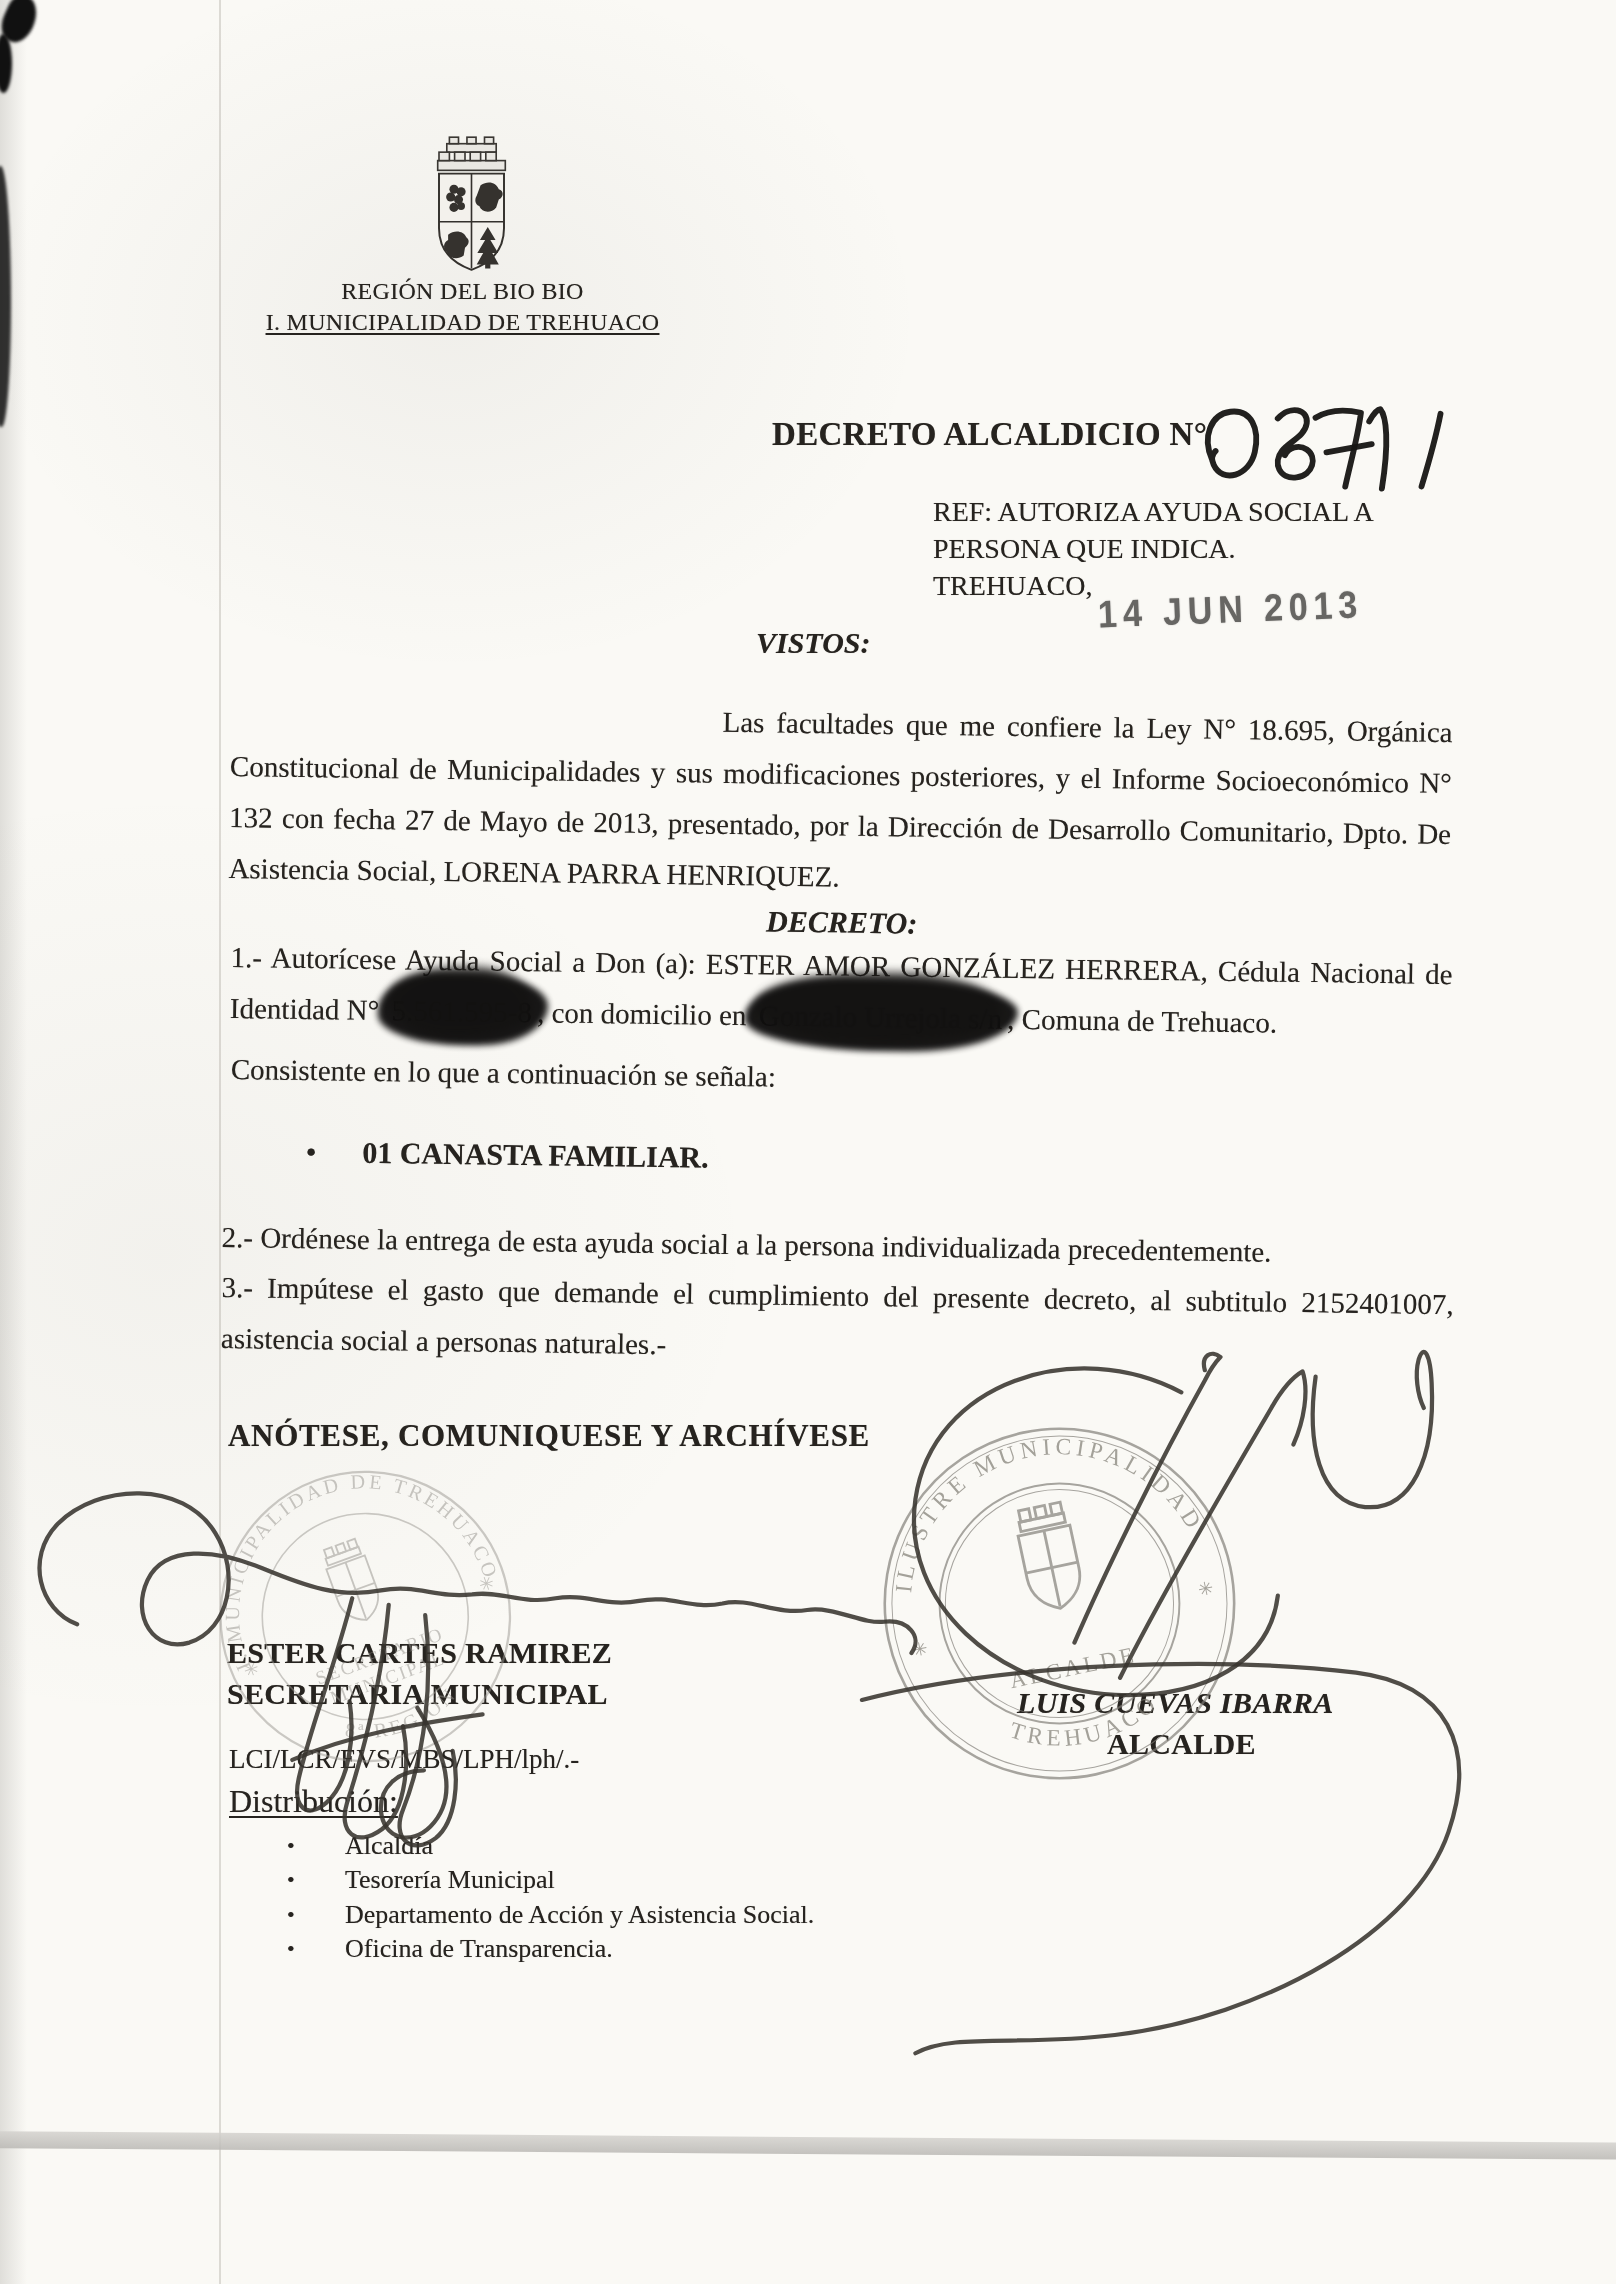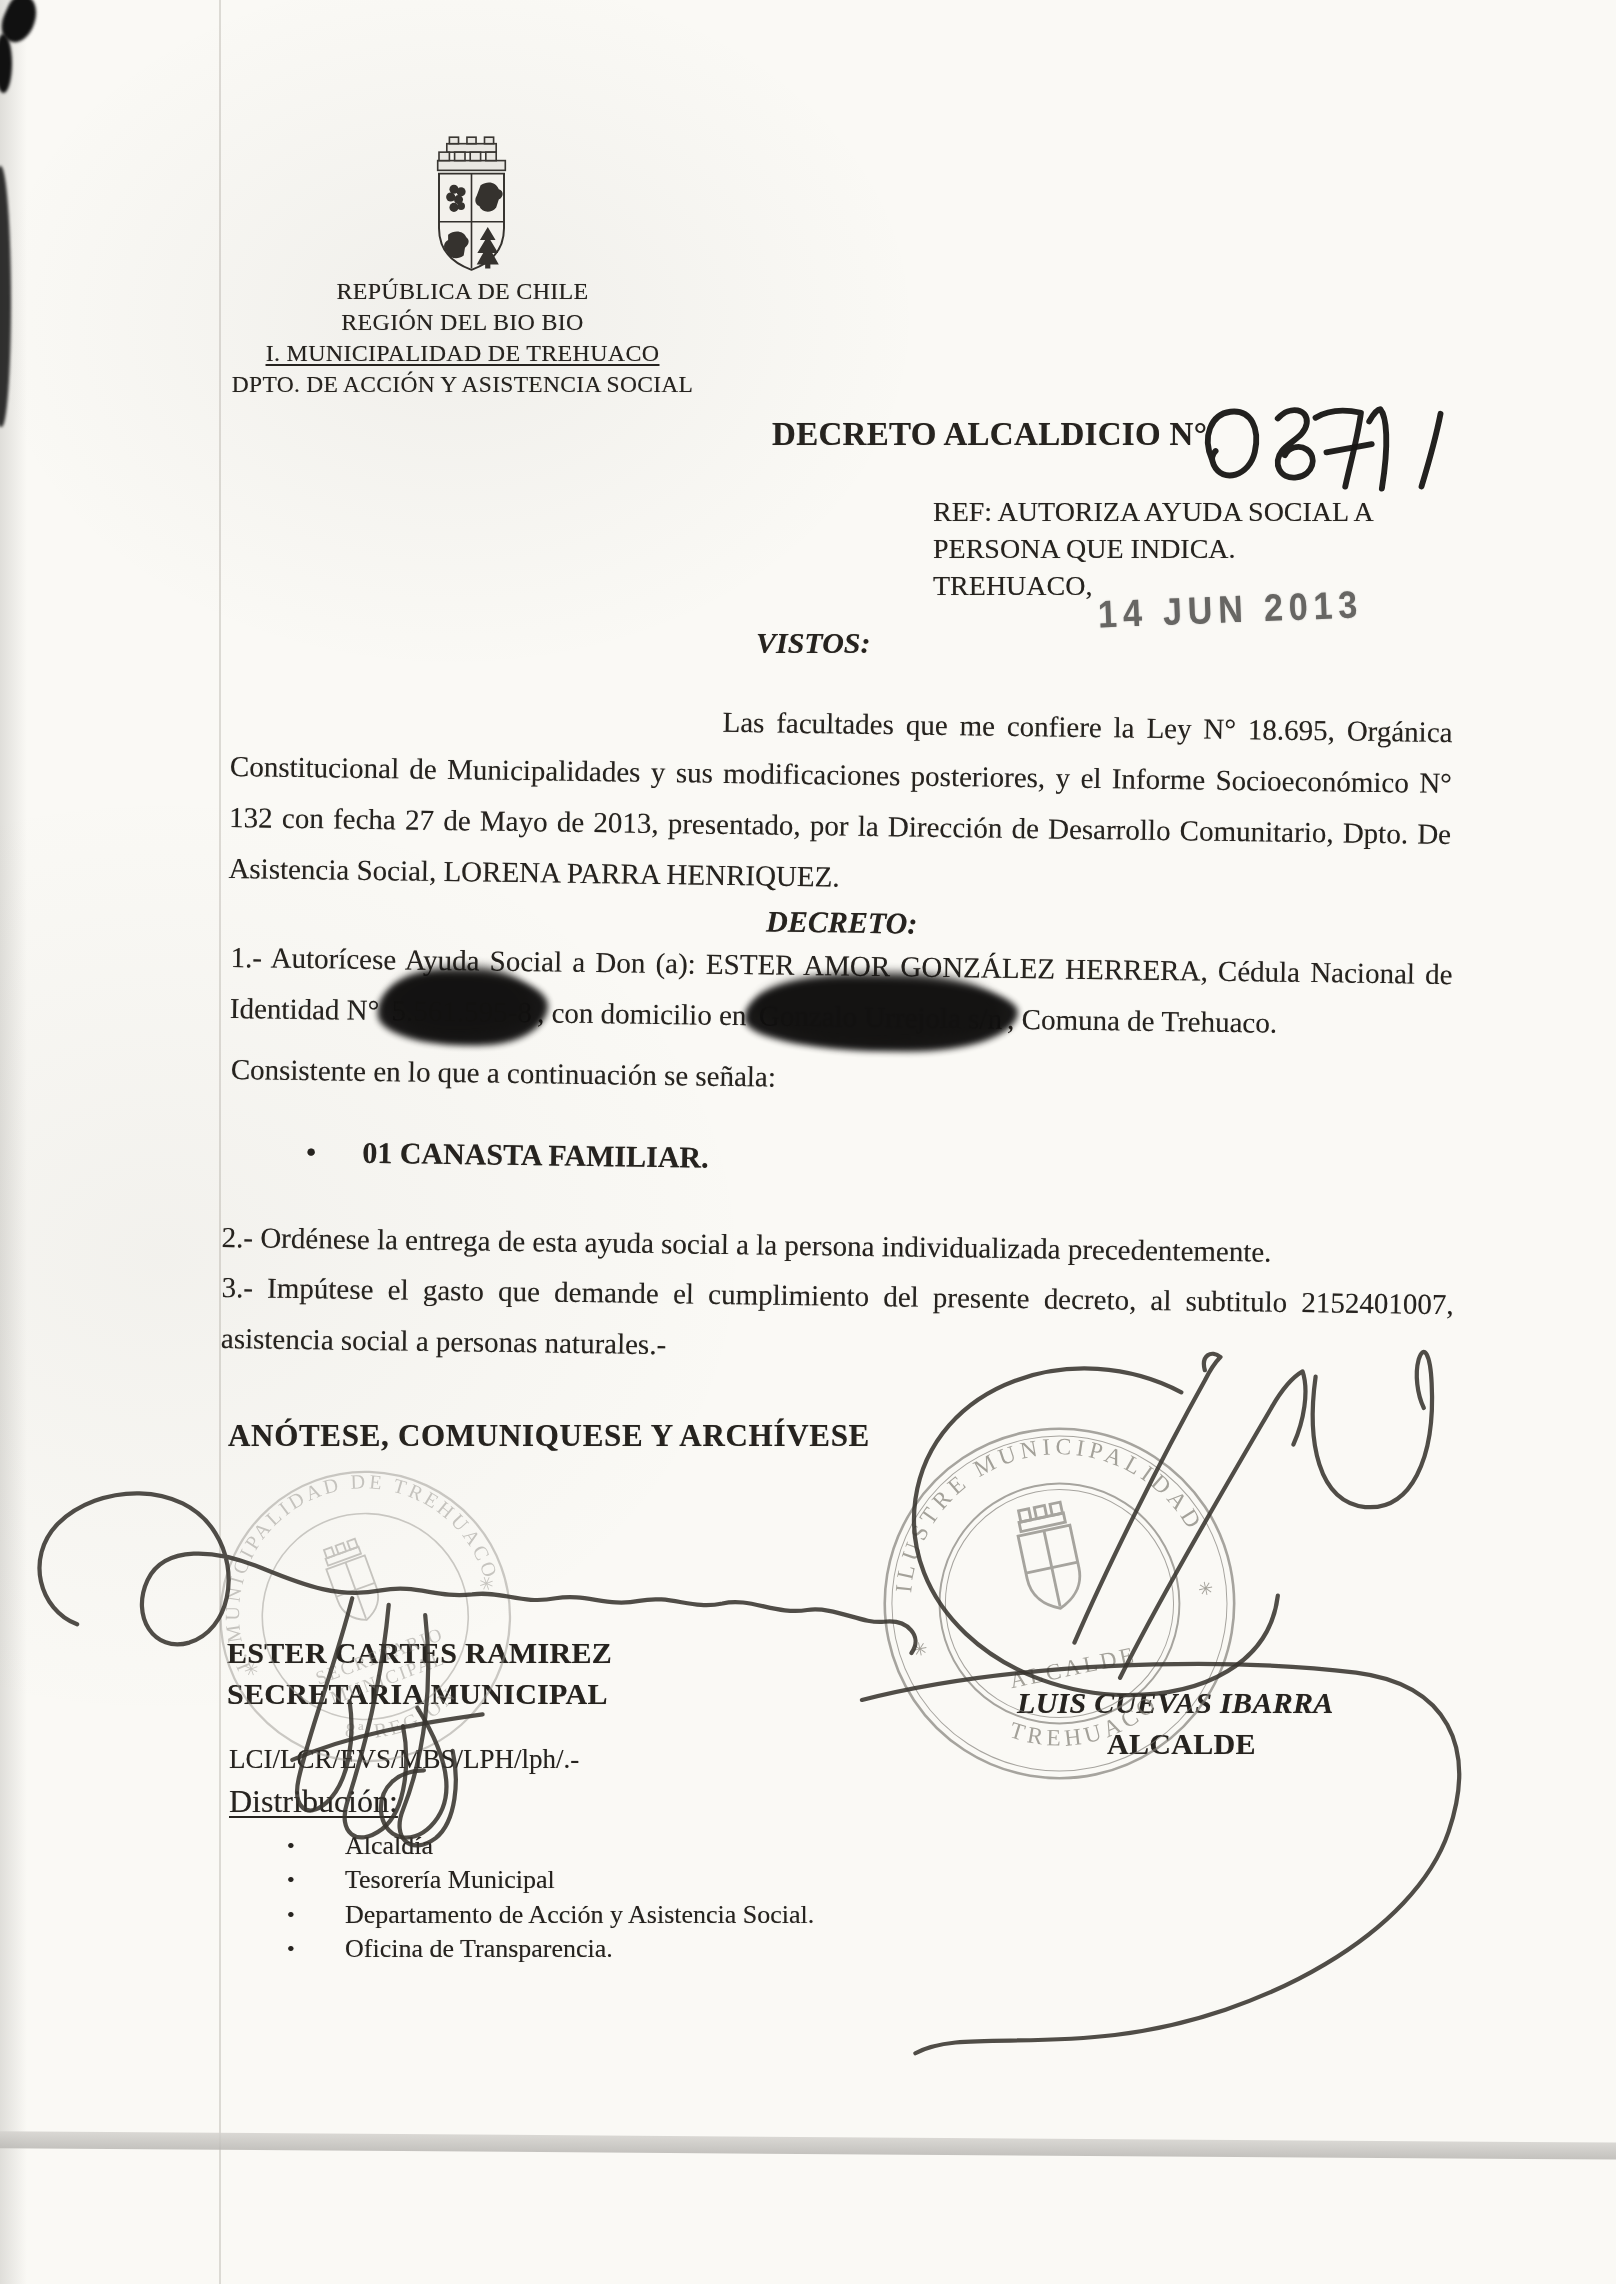--- a/index.html
+++ b/index.html
@@ -122,24 +122,22 @@
     </g>
     <path class="dk" d="M96 82 c12 -8 24 -4 28 6 c8 2 8 12 0 16 l-4 12 c-8 10 -22 8 -26 -2 c-6 -2 -8 -10 -4 -16 z"></path>
     <path class="dk" d="M46 158 c10 -8 24 -6 28 4 c6 4 4 12 -2 16 l-2 12 c-10 8 -24 4 -26 -6 c-6 -4 -6 -14 2 -18 z"></path>
     <g>
       <path class="dk" d="M107 146 l12 20 h-8 l12 20 h-9 l10 18 h-34 l10 -18 h-9 l12 -20 h-8 z"></path>
       <rect class="dk" x="103" y="202" width="8" height="8"></rect>
     </g>
   </svg>
 
   <div class="abs hdr ink">
-    <div>REPÚBLICA DE CHILE</div>
     <div>REGIÓN DEL BIO BIO</div>
     <div class="u">I. MUNICIPALIDAD DE TREHUACO</div>
-    <div style="font-size:23.5px;">DPTO. DE ACCIÓN Y ASISTENCIA SOCIAL</div>
   </div>
 
   <div class="abs title ink">DECRETO ALCALDICIO N°</div>
   <span class="sr">0871 /</span>
   <svg class="abs handnum" viewBox="0 0 430 190">
     <path d="M44 104 C30 68 46 34 76 32 C108 30 120 60 110 96 C100 132 58 142 46 112 C42 102 45 95 50 91"></path>
     <path d="M148 46 C168 26 196 34 192 56 C188 76 164 82 152 96 C136 114 146 140 172 138 C198 136 206 108 190 96 C178 87 162 92 156 103"></path>
     <path d="M206 48 C228 36 254 38 276 44 C270 78 256 120 246 156"></path>
     <path d="M220 102 L290 93"></path>
     <path d="M288 58 C296 45 303 40 306 40 C315 52 317 92 302 162"></path>

